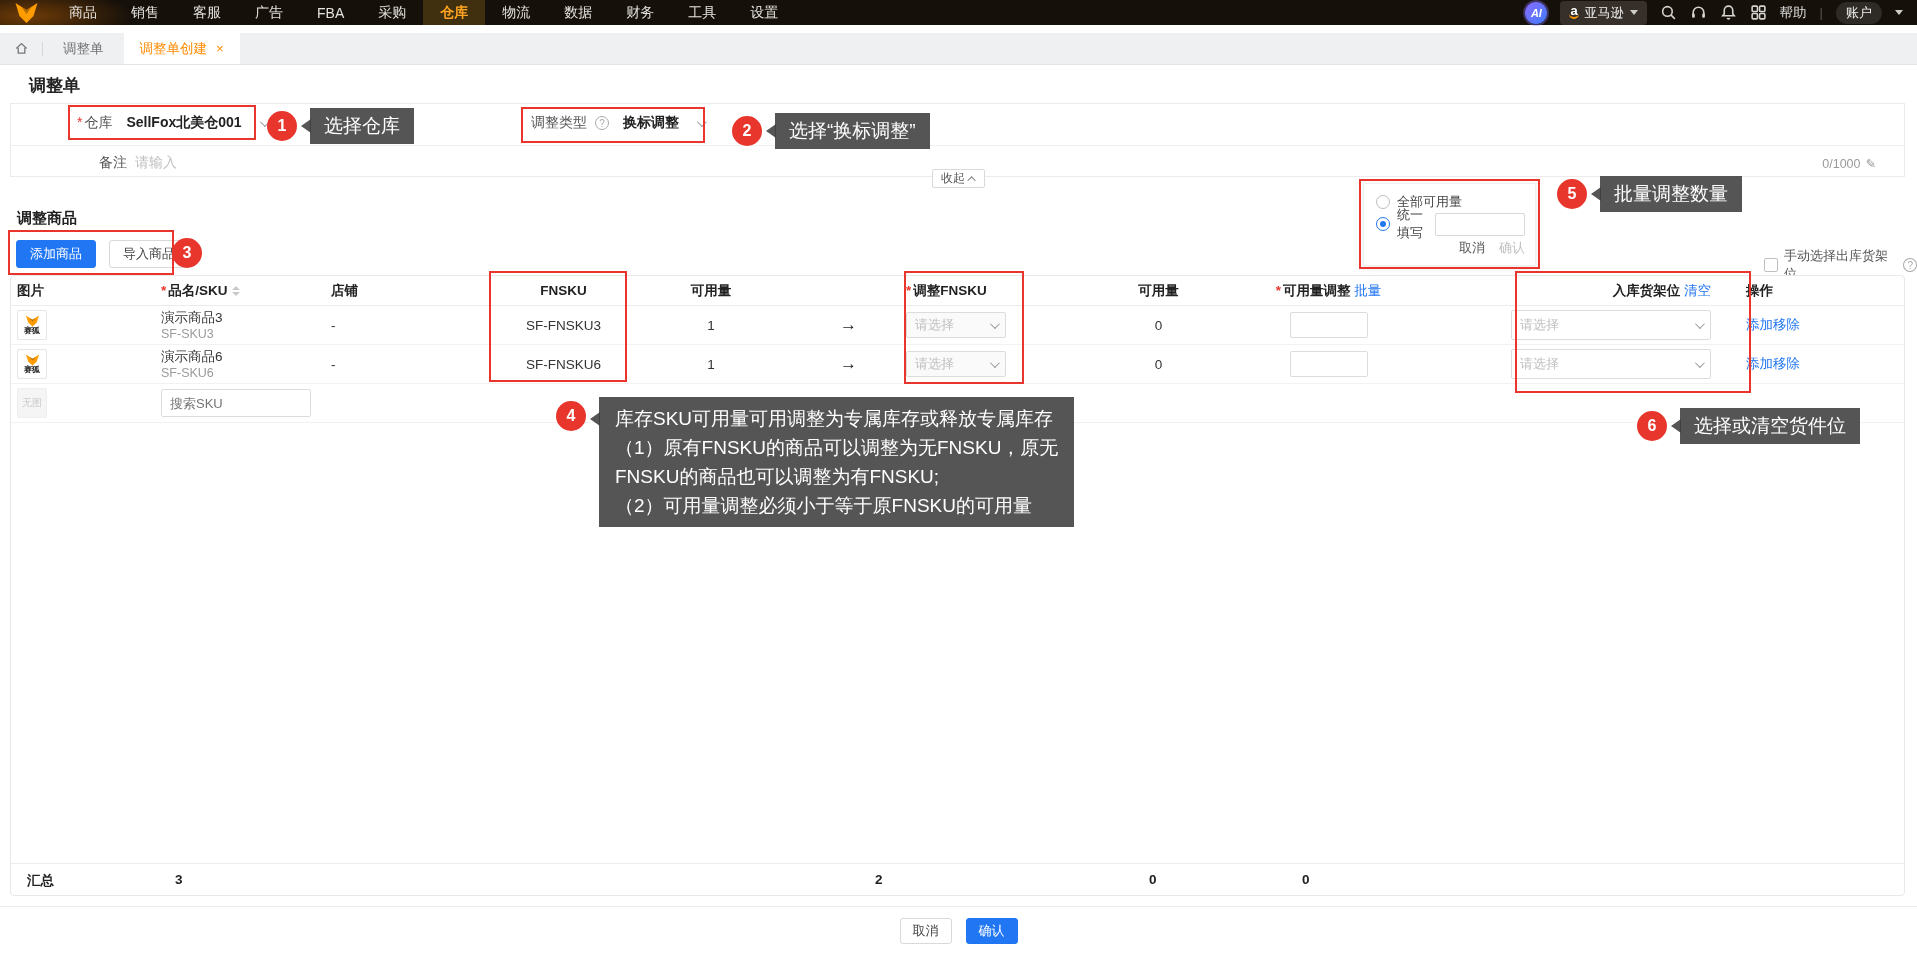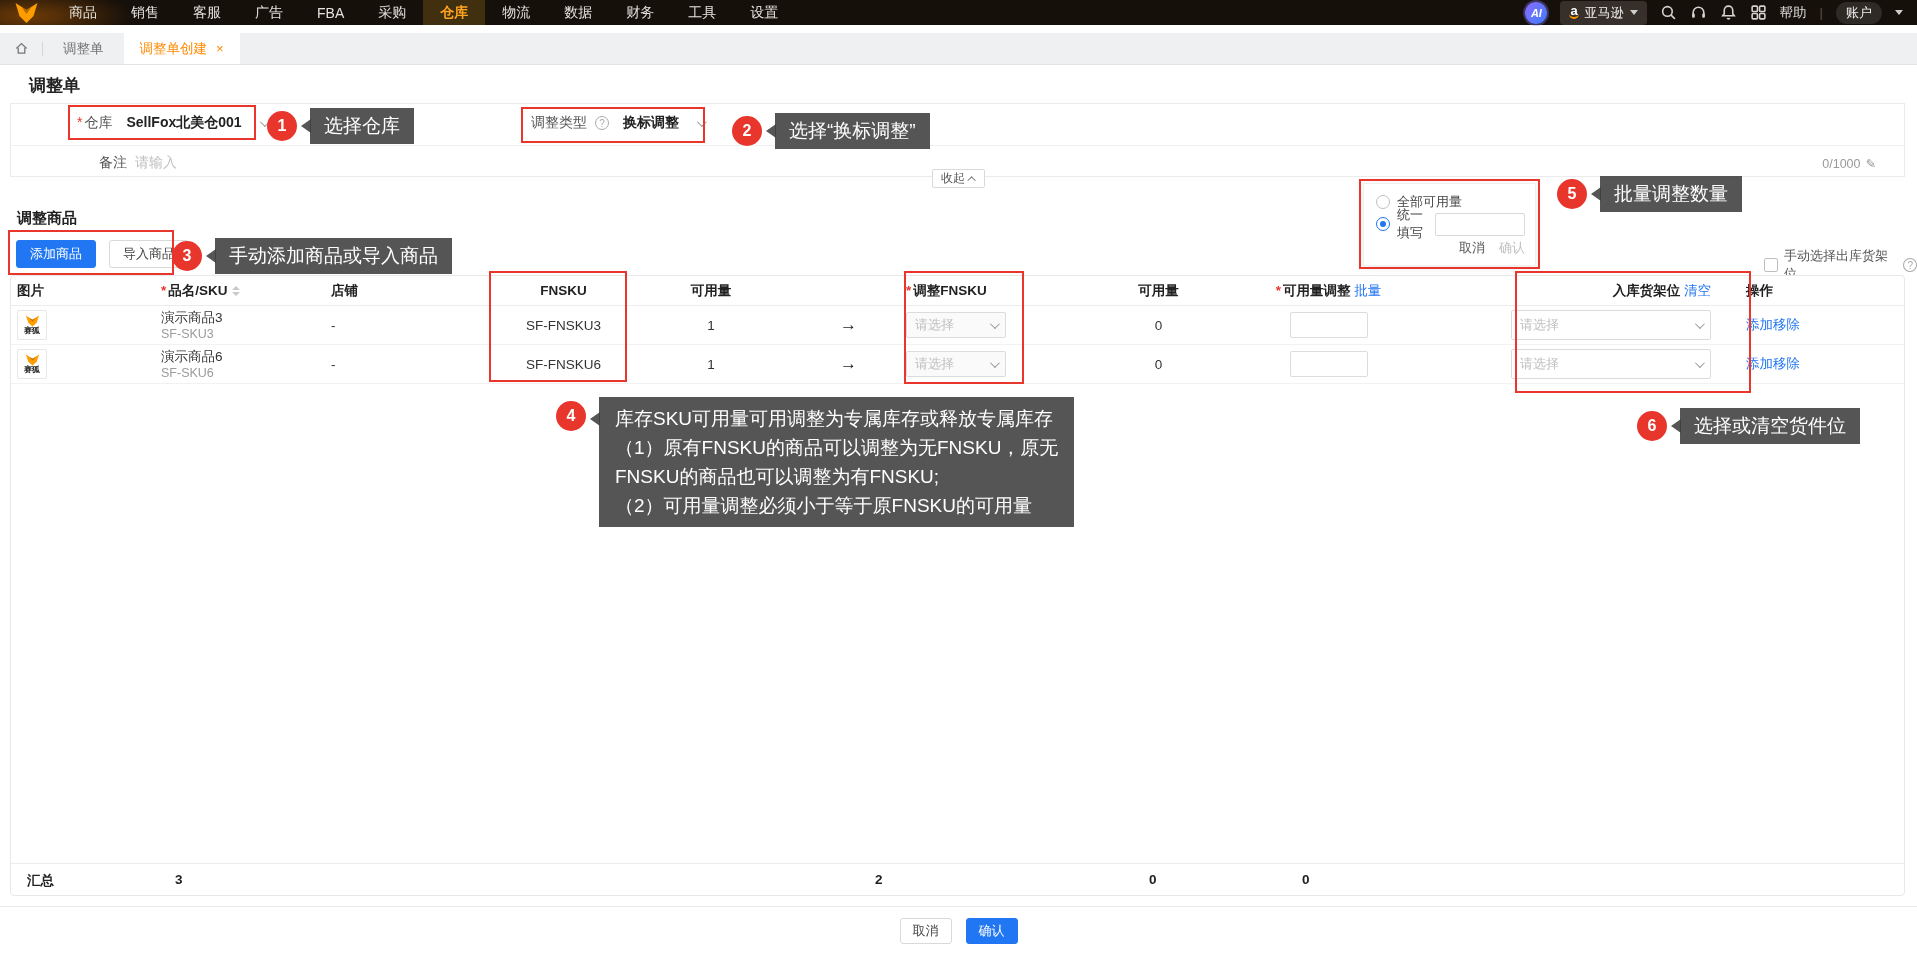--- a/index.html
+++ b/index.html
@@ -357,20 +357,35 @@
             <span>请选择</span>
             <span class="chev" style="margin-left:0;"></span>
           </div>
         </div>
       <div class="col-op">
         <span class="link-blue">添加</span>
         <span class="link-blue">移除</span>
       </div>
     </div>
 
+    <div class="tgrid trow">
+      <div>
+          <div class="noimg">无图</div>
+        </div>
+      <div><input class="search-input" placeholder="搜索SKU" style=""></div>
+      <div></div>
+        <div></div>
+        <div></div>
+        <div></div>
+        <div></div>
+        <div></div>
+        <div></div>
+        <div></div>
+        <div></div>
+    </div>
 
     <div class="tfill"></div>
 
     <div class="tsummary">
       <span style="left:16px;">汇总</span>
       <span style="left:164px;">3</span>
       <span style="left:864px;">2</span>
       <span style="left:1138px;">0</span>
       <span style="left:1291px;">0</span>
     </div>
@@ -393,21 +408,20 @@
   <div class="callout" style="left:267px; top:108px;">
     <span class="co-num">1</span>
     <span class="co-tip">选择仓库</span>
   </div>
   <div class="callout" style="left:732px; top:113px;">
     <span class="co-num">2</span>
     <span class="co-tip">选择“换标调整”</span>
   </div>
   <div class="callout" style="left:172px; top:238px;">
     <span class="co-num">3</span>
-    <span class="co-tip">手动添加商品或导入商品</span>
   </div>
   <div class="callout top-align" style="left:556px; top:397px;">
     <span class="co-num" style="margin-top:4px;">4</span>
     <span class="co-tip multi">库存SKU可用量可用调整为专属库存或释放专属库存
 （1）原有FNSKU的商品可以调整为无FNSKU，原无
 FNSKU的商品也可以调整为有FNSKU;
 （2）可用量调整必须小于等于原FNSKU的可用量</span>
   </div>
   <div class="callout" style="left:1557px; top:176px;">
     <span class="co-num">5</span>

